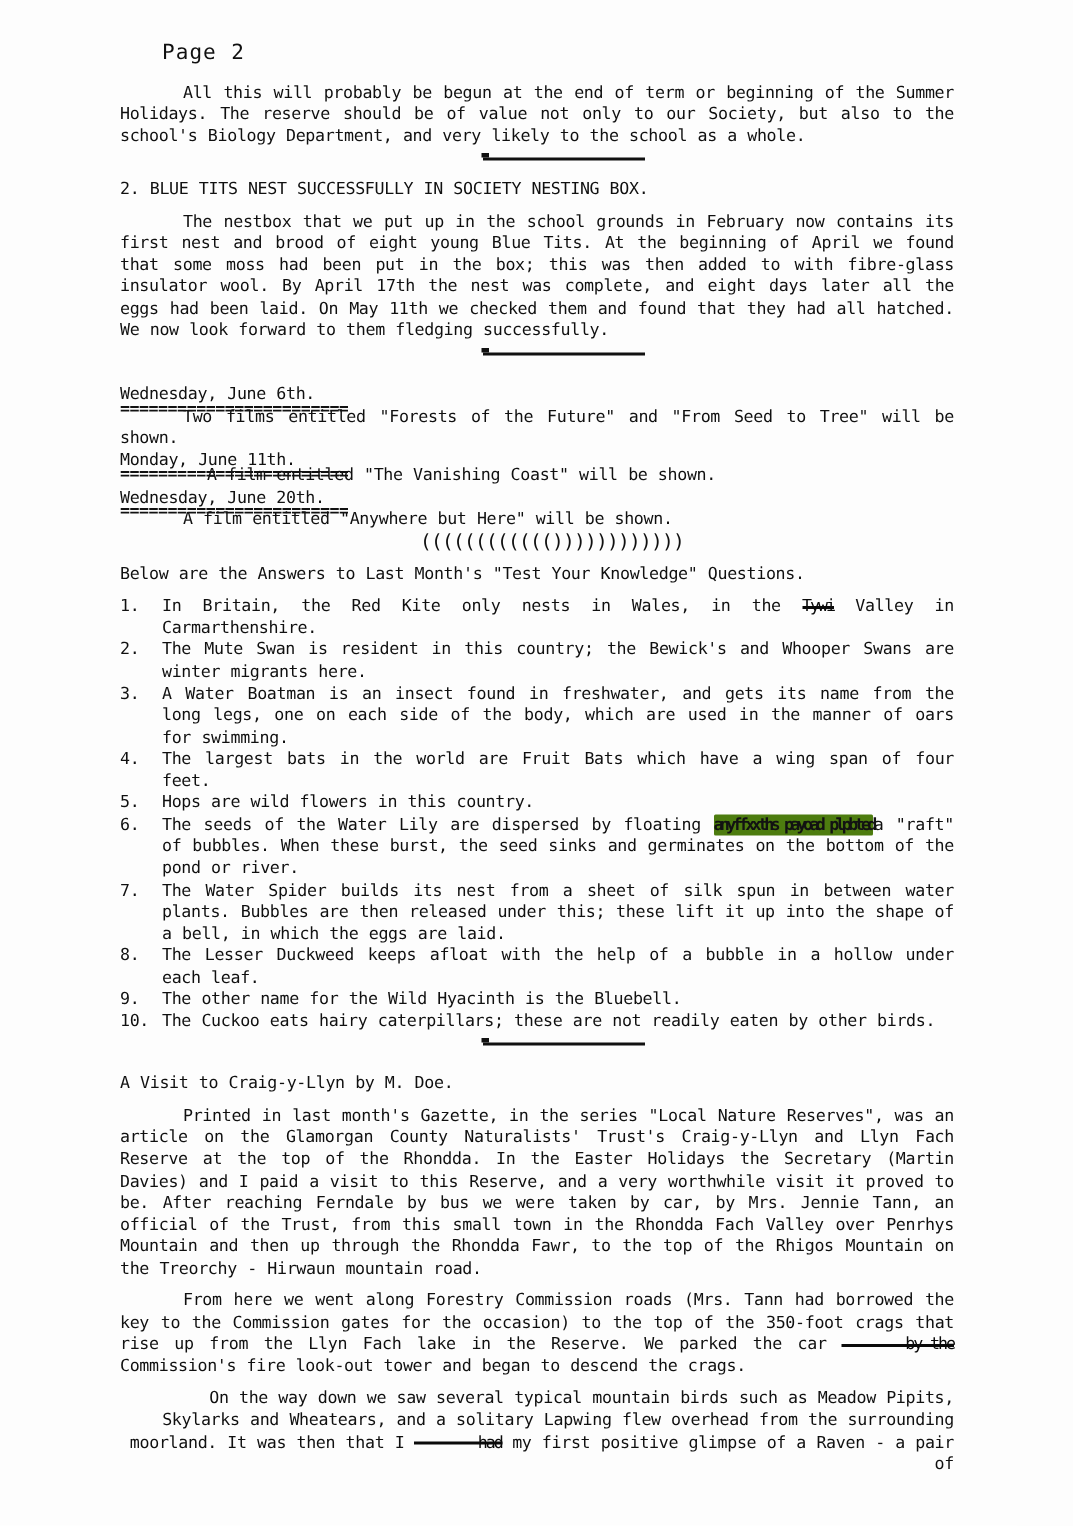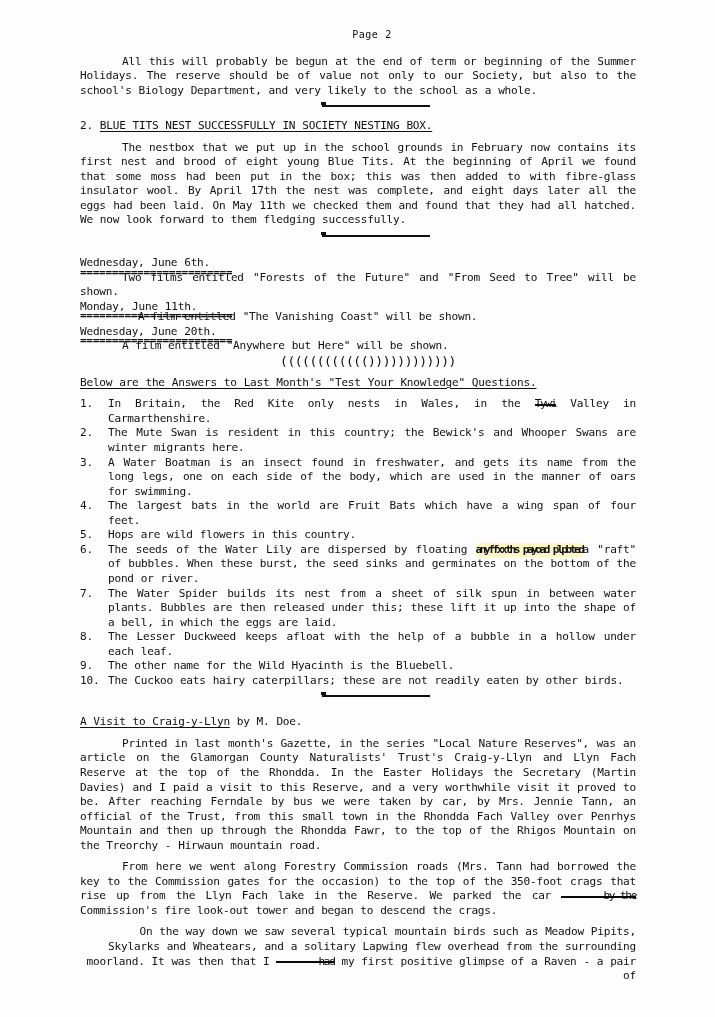--- a/index.html
+++ b/index.html
@@ -36,23 +36,23 @@
     width: 556px;
     font-size: 11.1px;
     line-height: 14.55px;
     letter-spacing: -0.02em;
     word-spacing: 0.04em;
     text-align: justify;
     text-justify: inter-word;
   }
 
   .pgnum {
-    text-align: center;
+    text-align: left;
     width: 100%;
-    font-size: 10px;
+    font-size: 14px;
     letter-spacing: 0.05em;
     margin: 0 0 12px 0;
     padding-left: 28px;
     box-sizing: border-box;
   }
 
   p {
     margin: 0;
     text-align: justify;
     text-justify: inter-word;
@@ -88,21 +88,21 @@
     width: 5px; height: 3px;
     background: #111;
   }
 
   
   .sec {
     margin: 0;
     text-align: left;
     white-space: nowrap;
   }
-  .u { text-decoration: underline; text-underline-offset: 1.5px; text-decoration-thickness: 1px; }
+  .u { text-underline-offset: 1.5px; text-decoration-thickness: 1px; }
 
   
   .dayhead {
     position: relative;
     display: inline-block;
     text-align: right;
   }
   .dayhead .eq {
     position: absolute;
     left: 0;
@@ -157,21 +157,21 @@
     position: absolute;
     left: 0; right: 0;
     top: 46%;
     height: 2px;
     background: #0a0a0a;
   }
   .smudge {
     display: inline-block;
     font-weight: bold;
     letter-spacing: -0.22em;
-    background: #fef9c3;
+    background: #4d7c0f;
     color: #121212;
     border-radius: 1px;
   }
 
   
   .tight { margin-top: -4px; }
   .indent-film { text-indent: 58px; }
 </style>
 </head>
 <body>

